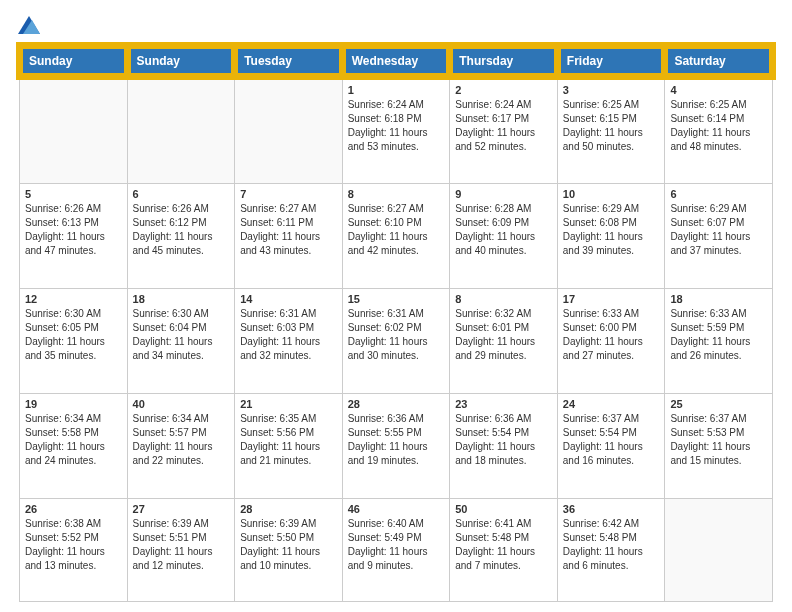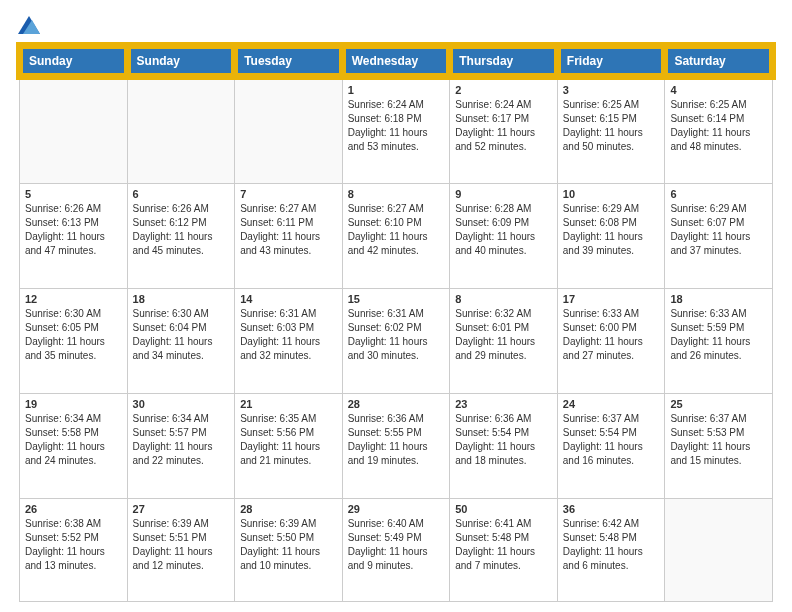--- a/index.html
+++ b/index.html
@@ -199,21 +199,21 @@
             <div class="cell-date">18</div>
             <div class="cell-info">Sunrise: 6:33 AM<br>Sunset: 5:59 PM<br>Daylight: 11 hours and 26 minutes.</div>
           </td>
         </tr>
         <tr class="week-row">
           <td>
             <div class="cell-date">19</div>
             <div class="cell-info">Sunrise: 6:34 AM<br>Sunset: 5:58 PM<br>Daylight: 11 hours and 24 minutes.</div>
           </td>
           <td>
-            <div class="cell-date">30</div>
+            <div class="cell-date">40</div>
             <div class="cell-info">Sunrise: 6:34 AM<br>Sunset: 5:57 PM<br>Daylight: 11 hours and 22 minutes.</div>
           </td>
           <td>
             <div class="cell-date">21</div>
             <div class="cell-info">Sunrise: 6:35 AM<br>Sunset: 5:56 PM<br>Daylight: 11 hours and 21 minutes.</div>
           </td>
           <td>
             <div class="cell-date">28</div>
             <div class="cell-info">Sunrise: 6:36 AM<br>Sunset: 5:55 PM<br>Daylight: 11 hours and 19 minutes.</div>
           </td>
@@ -237,21 +237,21 @@
           </td>
           <td>
             <div class="cell-date">27</div>
             <div class="cell-info">Sunrise: 6:39 AM<br>Sunset: 5:51 PM<br>Daylight: 11 hours and 12 minutes.</div>
           </td>
           <td>
             <div class="cell-date">28</div>
             <div class="cell-info">Sunrise: 6:39 AM<br>Sunset: 5:50 PM<br>Daylight: 11 hours and 10 minutes.</div>
           </td>
           <td>
-            <div class="cell-date">29</div>
+            <div class="cell-date">46</div>
             <div class="cell-info">Sunrise: 6:40 AM<br>Sunset: 5:49 PM<br>Daylight: 11 hours and 9 minutes.</div>
           </td>
           <td>
             <div class="cell-date">50</div>
             <div class="cell-info">Sunrise: 6:41 AM<br>Sunset: 5:48 PM<br>Daylight: 11 hours and 7 minutes.</div>
           </td>
           <td>
             <div class="cell-date">36</div>
             <div class="cell-info">Sunrise: 6:42 AM<br>Sunset: 5:48 PM<br>Daylight: 11 hours and 6 minutes.</div>
           </td>

